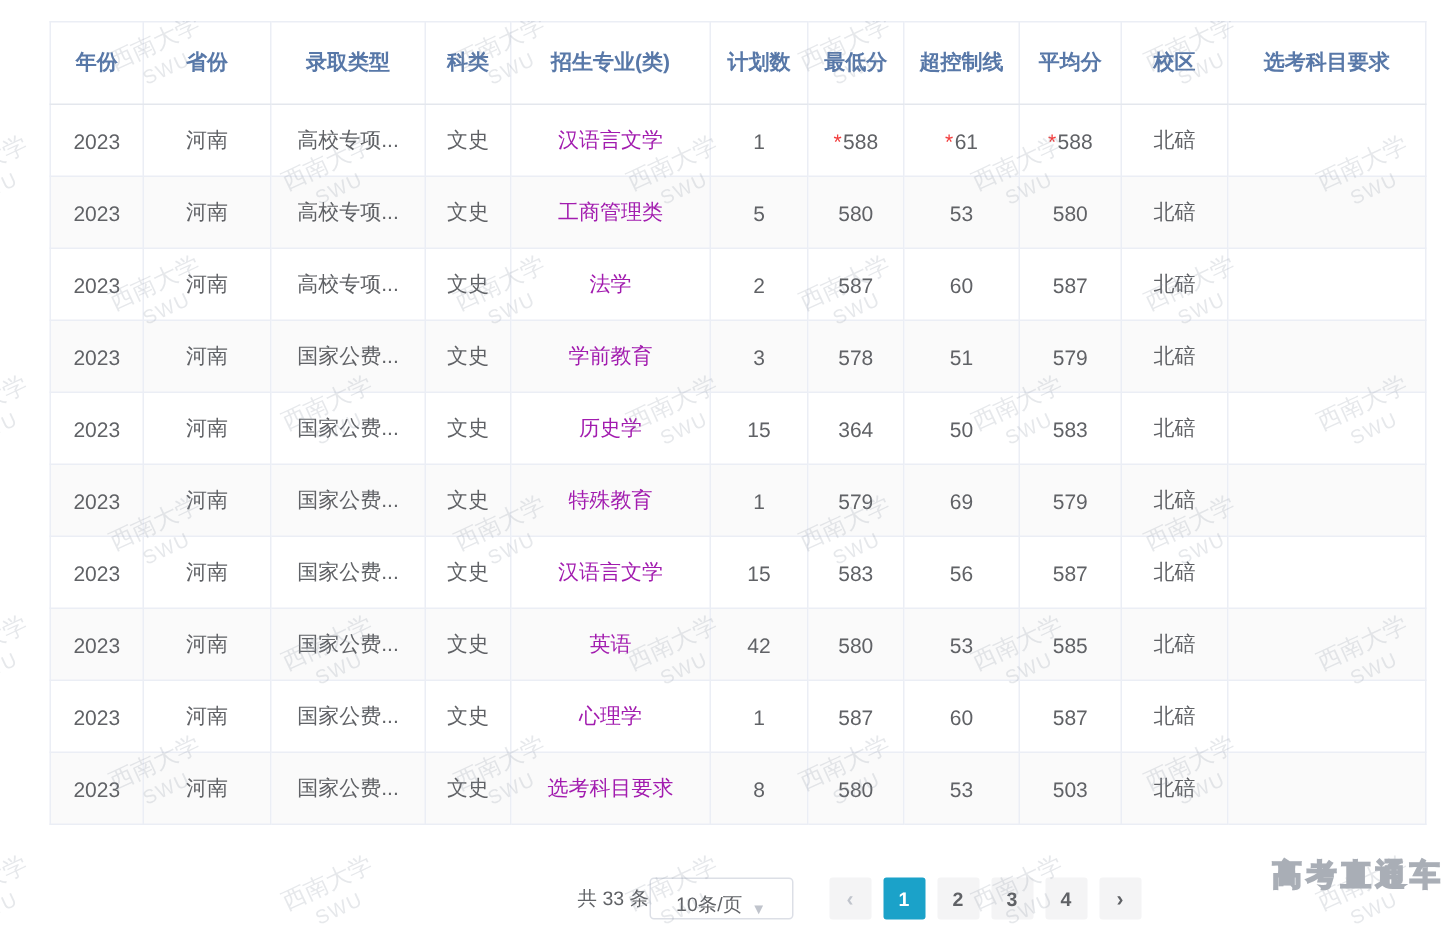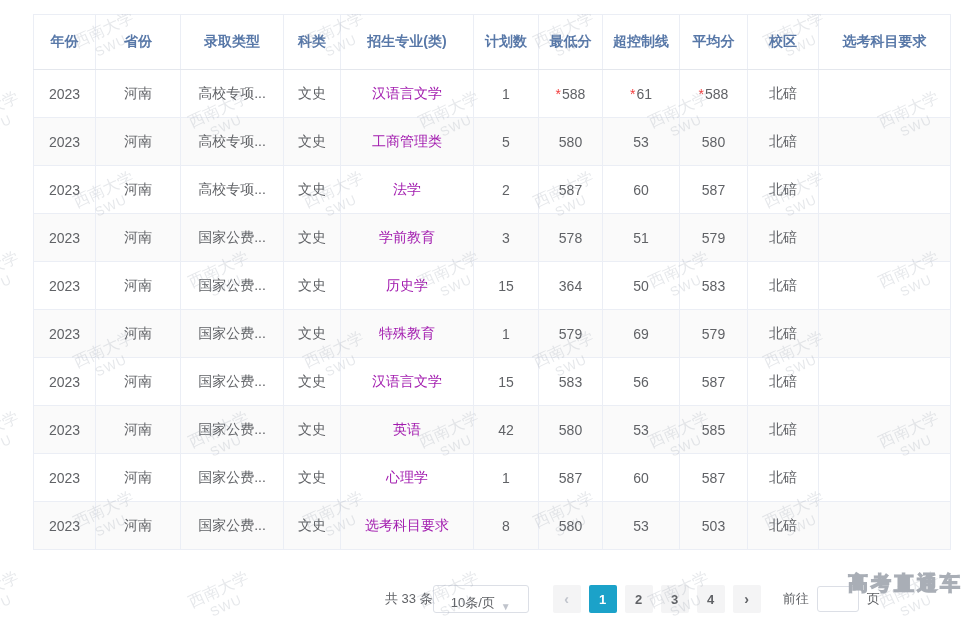--- a/index.html
+++ b/index.html
@@ -256,25 +256,20 @@
     </button>
     <span id="pages" style="display:flex;">
         <button class="pbtn active">1</button>
         <button class="pbtn">2</button>
         <button class="pbtn">3</button>
         <button class="pbtn">4</button>
       </span>
     <button class="pbtn nav">
       <span>›</span>
     </button>
-    <span class="jumper">
-      <span>前往</span>
-      <input value="" style="">
-      <span>页</span>
-    </span>
   </div>
 
   <div class="logo">高考直通车</div>
 
   <div class="wm-layer" id="wm-layer">
       <div class="wm" style="left: 75px; top: 5px;">
         <span class="l1">西南大学</span>
         <span class="l2">SWU</span>
       </div>
       <div class="wm" style="left: 305px; top: 5px;">

